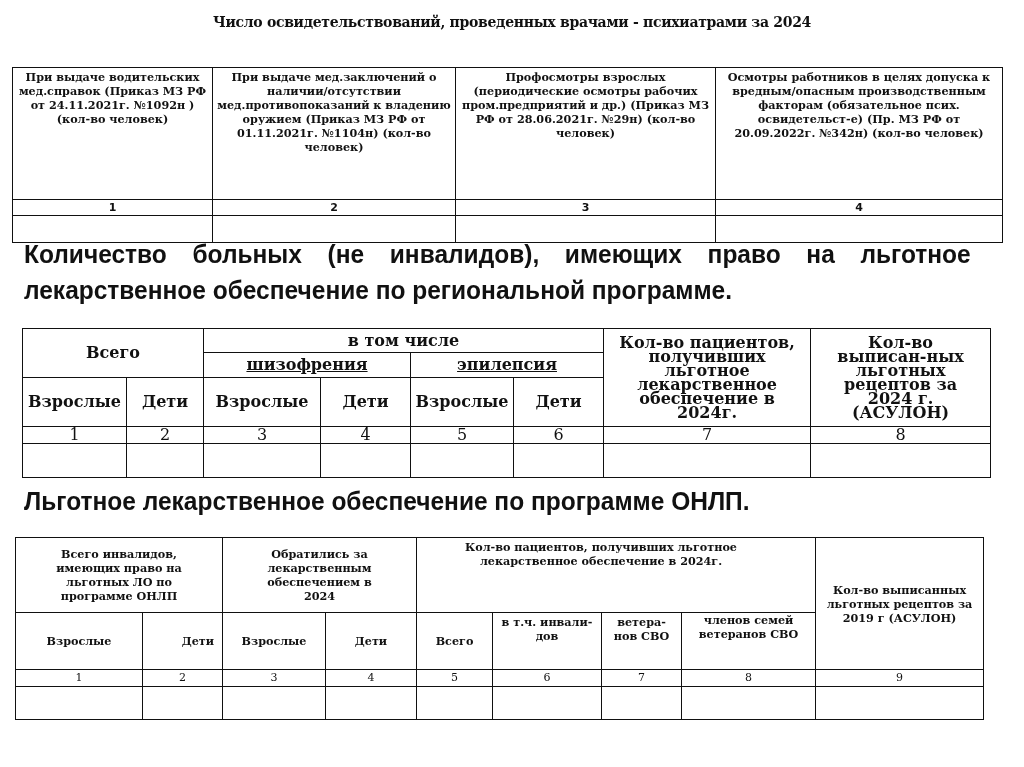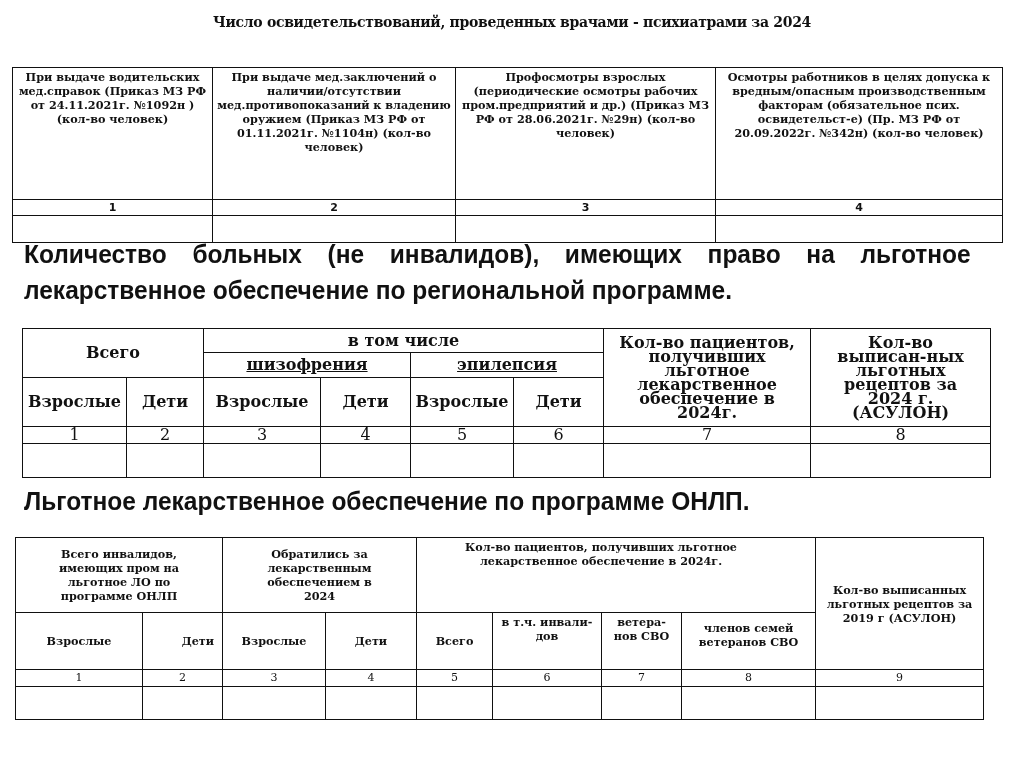--- a/index.html
+++ b/index.html
@@ -113,34 +113,34 @@
       <col style="width:103px">
       <col style="width:91px">
     <col style="width:76px">
       <col style="width:109px">
       <col style="width:80px">
       <col style="width:134px">
       <col style="width:168px">
   </colgroup>
   <tbody>
       <tr style="height:75px;">
-    <td colspan="2" style="padding:0 18px;">Всего инвалидов, имеющих пром на льготное ЛО по программе ОНЛП</td>
+    <td colspan="2" style="padding:0 18px;">Всего инвалидов, имеющих право на льготных ЛО по программе ОНЛП</td>
     <td colspan="2" style="padding:0 28px;">Обратились за лекарственным обеспечением в 2024</td>
     <td colspan="4" style="vertical-align:top; padding:2px 60px 0 30px;">Кол-во пациентов, получивших льготное лекарственное обеспечение в 2024г.</td>
     <td rowspan="2" style="padding:0 6px;">Кол-во выписанных льготных рецептов за 2019 г (АСУЛОН)</td>
   </tr>
   <tr style="height:57px;">
     <td>Взрослые</td>
     <td style="text-align:right; padding-right:8px;">Дети</td>
     <td>Взрослые</td>
     <td>Дети</td>
     <td>Всего</td>
     <td style="vertical-align:top; padding-top:2px;border-radius:22px;">в т.ч. инвали- дов</td>
     <td style="vertical-align:top; padding-top:2px;">ветера- нов СВО</td>
-    <td style="vertical-align:top; padding-top:8px;">членов семей ветеранов СВО</td>
+    <td style="vertical-align:top; padding-top:0;">членов семей ветеранов СВО</td>
   </tr>
   <tr style="height:17px;">
     <td class="num">1</td>
     <td class="num">2</td>
     <td class="num">3</td>
     <td class="num">4</td>
     <td class="num">5</td>
     <td class="num">6</td>
     <td class="num">7</td>
     <td class="num">8</td>

